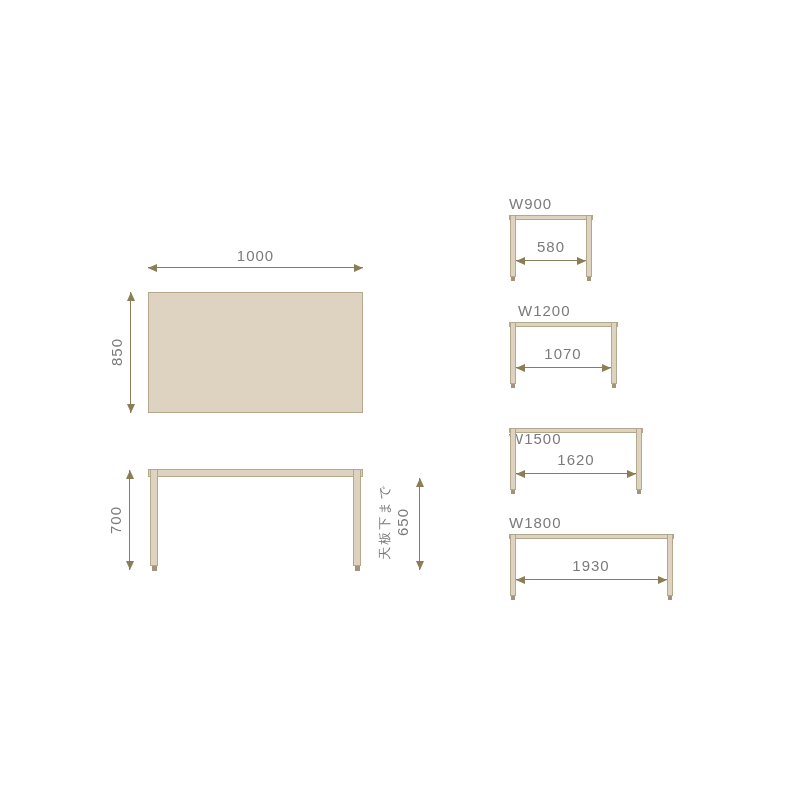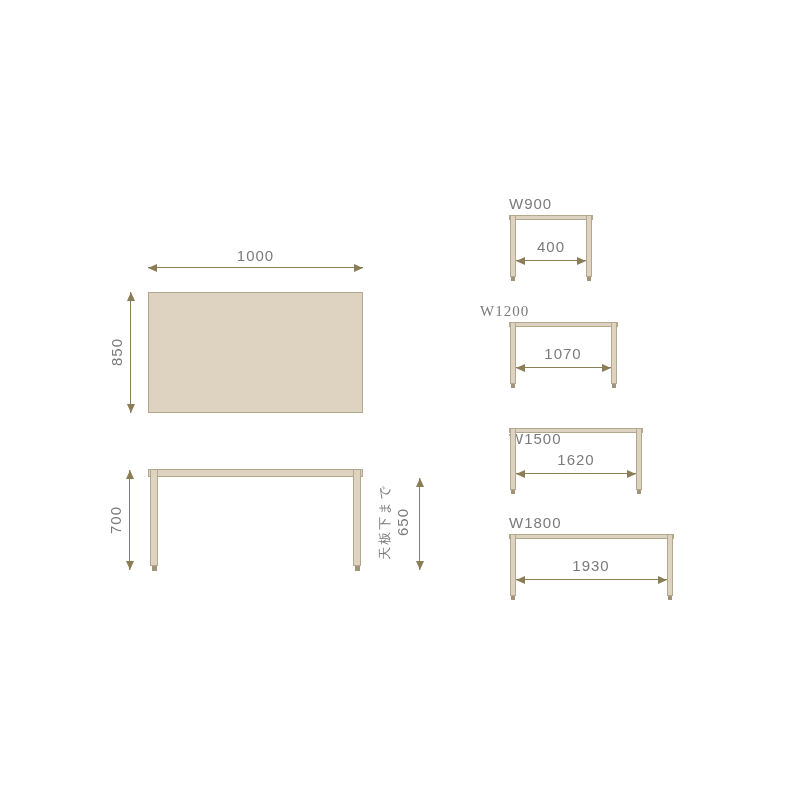--- a/index.html
+++ b/index.html
@@ -68,25 +68,25 @@
   </div>
 
   <div>
     <div class="wlabel" style="left:509px;top:196px;width:70px;">W900</div>
     <div class="panel" style="left:509px;top:215px;width:84px;height:5px;"></div>
     <div class="panel" style="left:510px;top:215px;width:6px;height:62px;"></div>
     <div class="panel" style="left:586px;top:215px;width:6px;height:62px;"></div>
     <div class="foot" style="left:511px;top:277px;width:4px;height:4px;"></div>
     <div class="foot" style="left:587px;top:277px;width:4px;height:4px;"></div>
     <div class="harrow" style="left:516px;top:260px;width:70px;"></div>
-    <div class="num" style="left:521px;top:239px;width:60px;">400</div>
+    <div class="num" style="left:521px;top:239px;width:60px;">580</div>
   </div>
 
   <div>
-    <div class="wlabel" style="left:480px;top:303px;width:70px;font-family:Liberation Serif, serif;">W1200</div>
+    <div class="wlabel" style="left:518px;top:303px;width:70px;">W1200</div>
     <div class="panel" style="left:509px;top:322px;width:109px;height:5px;"></div>
     <div class="panel" style="left:510px;top:322px;width:6px;height:62px;"></div>
     <div class="panel" style="left:611px;top:322px;width:6px;height:62px;"></div>
     <div class="foot" style="left:511px;top:384px;width:4px;height:4px;"></div>
     <div class="foot" style="left:612px;top:384px;width:4px;height:4px;"></div>
     <div class="harrow" style="left:516px;top:367px;width:95px;"></div>
     <div class="num" style="left:533px;top:346px;width:60px;">1070</div>
   </div>
 
   <div>

